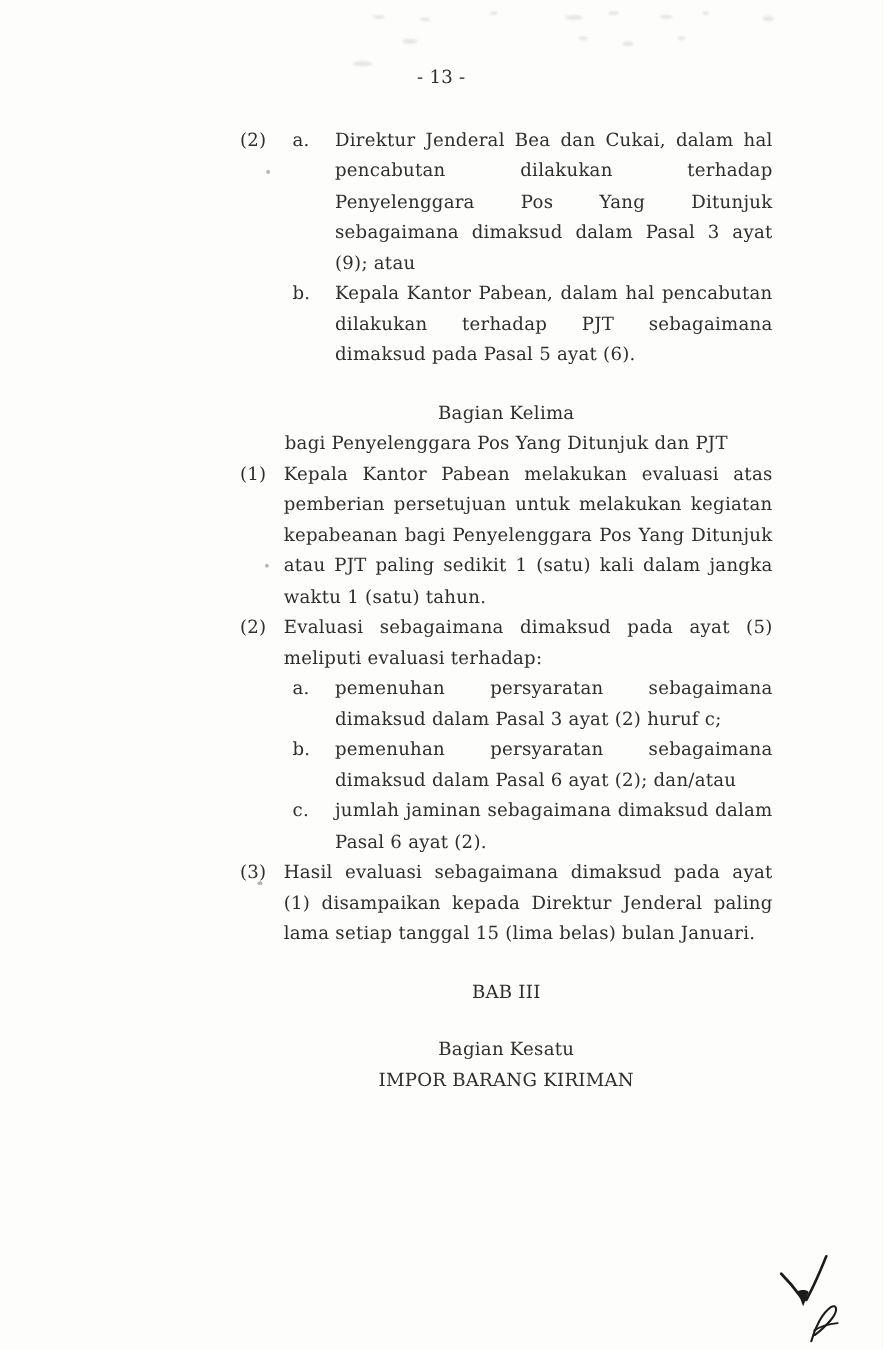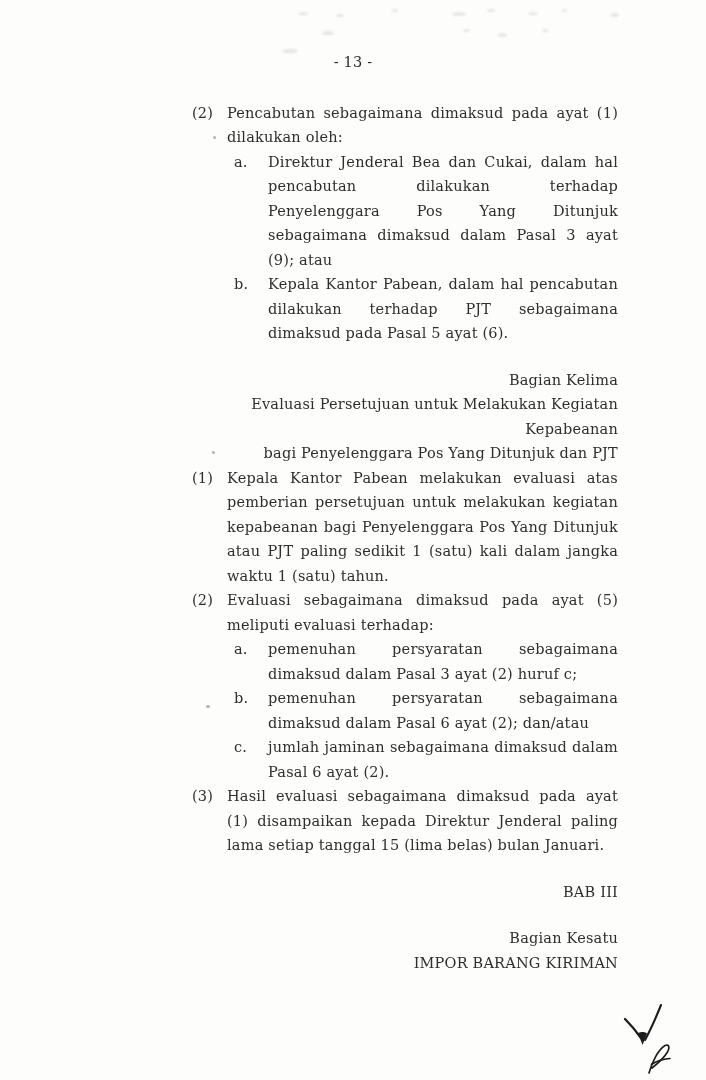--- a/index.html
+++ b/index.html
@@ -28,21 +28,21 @@
     margin-left: 192px;
     margin-top: 26px;
   }
   .num-item { display: flex; }
   .num-marker { width: 35px; flex: none; }
   .num-body { flex: 1; }
   .par { text-align: justify; }
   .sub-item { display: flex; margin-left: 7px; }
   .sub-marker { width: 34px; flex: none; }
   .sub-body { flex: 1; text-align: justify; }
-  .center-line { text-align: right; white-space: pre-wrap; }
+  .center-line { text-align: center; white-space: pre-wrap; }
   .gap-lg { margin-top: 28px; }
   .gap-md { margin-top: 22px; }
   
   .artifact {
     position: absolute;
     background: #aab0aa;
     border-radius: 50%;
     opacity: 0.28;
     filter: blur(1px);
   }
@@ -81,34 +81,32 @@
   <i class="speck" style="left:212px;top:451px"></i>
   <i class="speck" style="left:206px;top:705px;width:4px"></i>
 
   <div class="page-number">- 13 -</div>
 
   <div class="content">
 
     <div class="num-item">
       <div class="num-marker">(2)</div>
       <div class="num-body">
-        <div class="par">Pencabutan sebagaimana dimaksud pada ayat (1) dilakukan oleh:</div>
         <div class="sub-item">
           <div class="sub-marker">a.</div>
           <div class="sub-body">Direktur Jenderal Bea dan Cukai, dalam hal pencabutan dilakukan terhadap Penyelenggara Pos Yang Ditunjuk sebagaimana dimaksud dalam Pasal 3 ayat (9); atau</div>
         </div>
         <div class="sub-item">
           <div class="sub-marker">b.</div>
           <div class="sub-body">Kepala Kantor Pabean, dalam hal pencabutan dilakukan terhadap PJT sebagaimana dimaksud pada Pasal 5 ayat (6).</div>
         </div>
       </div>
     </div>
 
     <div class="center-line gap-md">Bagian Kelima</div>
-    <div class="center-line">Evaluasi Persetujuan untuk Melakukan Kegiatan Kepabeanan</div>
     <div class="center-line">bagi Penyelenggara Pos Yang Ditunjuk dan PJT</div>
 
 
     <div class="num-item">
       <div class="num-marker">(1)</div>
       <div class="num-body">
         <div class="par">Kepala Kantor Pabean melakukan evaluasi atas pemberian persetujuan untuk melakukan kegiatan kepabeanan bagi Penyelenggara Pos Yang Ditunjuk atau PJT paling sedikit 1 (satu) kali dalam jangka waktu 1 (satu) tahun.</div>
       </div>
     </div>
 

